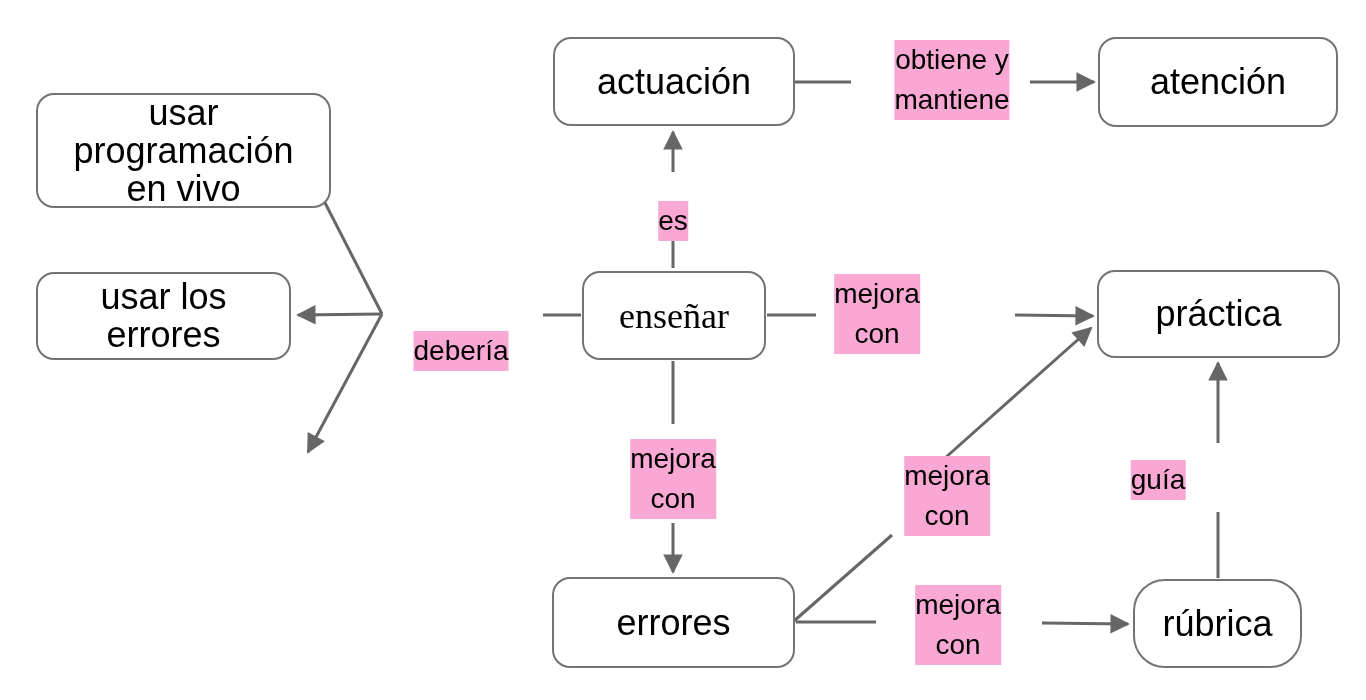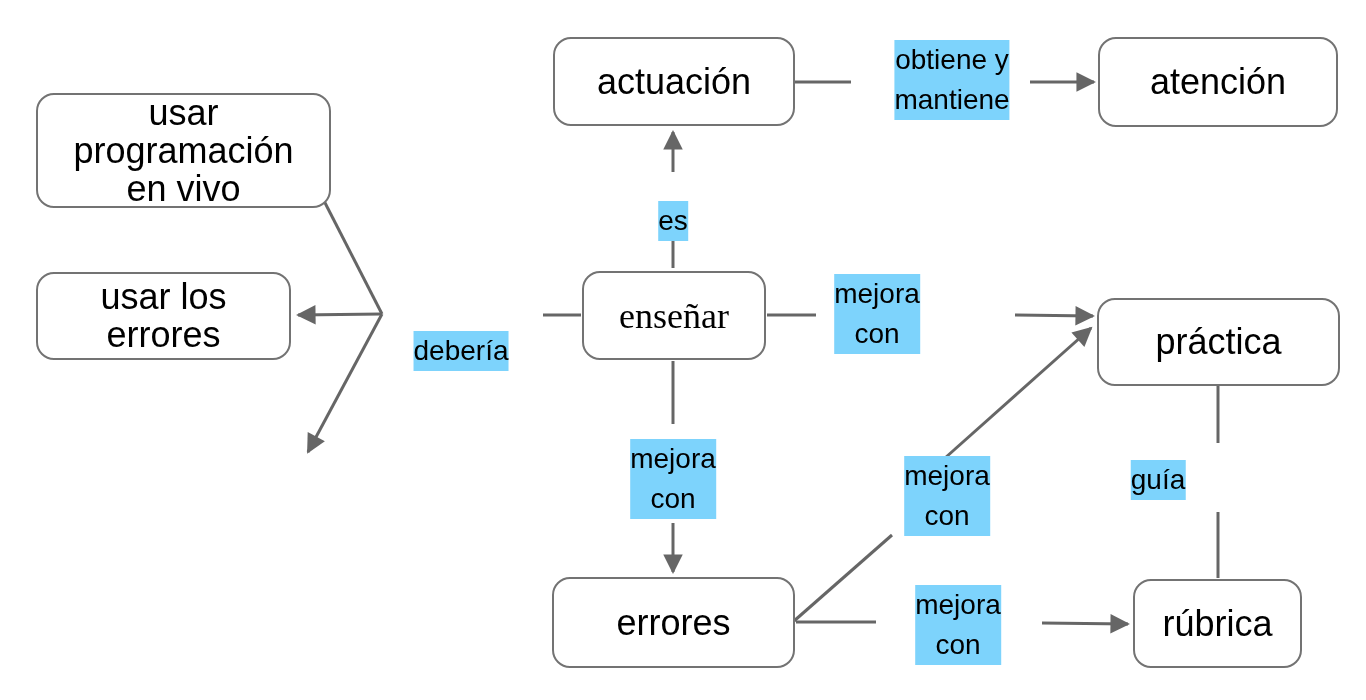--- a/index.html
+++ b/index.html
@@ -40,33 +40,33 @@
     z-index: 2;
   }
   .edge-label {
     position: absolute;
     transform: translate(-50%, -50%);
     text-align: center;
     font-size: 28px;
     line-height: 40px;
     color: #000000;
     white-space: pre-line;
-    background: #7dd3fc;
+    background: #f9a8d4;
     z-index: 3;
   }
   
   #node-usar-programacion-en-vivo { left: 36px;  top: 93px;  width: 295px; height: 115px; }
   #node-usar-los-errores          { left: 36px;  top: 272px; width: 255px; height: 88px;  }
   #node-pedir-predicciones        { left: 36px;  top: 423px; width: 266px; height: 89px;  }
   #node-actuacion                 { left: 553px; top: 37px;  width: 242px; height: 89px;  }
   #node-atencion                  { left: 1098px;top: 37px;  width: 240px; height: 90px;  }
   #node-ensenar                   { left: 582px; top: 271px; width: 184px; height: 89px; font-family: Liberation Serif, serif;  }
-  #node-practica                  { left: 1097px;top: 270px; width: 243px; height: 88px; margin-top: 28px;  }
+  #node-practica                  { left: 1097px;top: 270px; width: 243px; height: 88px;  }
   #node-feedback                  { left: 552px; top: 577px; width: 243px; height: 91px;  }
-  #node-rubrica                   { left: 1133px;top: 579px; width: 169px; height: 89px;  }
+  #node-rubrica                   { left: 1133px;top: 579px; width: 169px; height: 89px; border-radius: 32px;  }
   
   #label-es                      { left: 673px;  top: 199px; margin-top: 22px; }
   #label-deberia                 { left: 461px;  top: 316px; margin-top: 35px; }
   #label-obtiene-y-mantiene      { left: 952px;  top: 80px;  }
   #label-mejora-con-practica     { left: 877px;  top: 314px; }
   #label-mejora-con-feedback     { left: 673px;  top: 479px; }
   #label-mejora-con-diagonal     { left: 947px;  top: 496px; }
   #label-mejora-con-rubrica      { left: 958px;  top: 625px; }
   #label-guia                    { left: 1158px; top: 480px; }
 </style>

